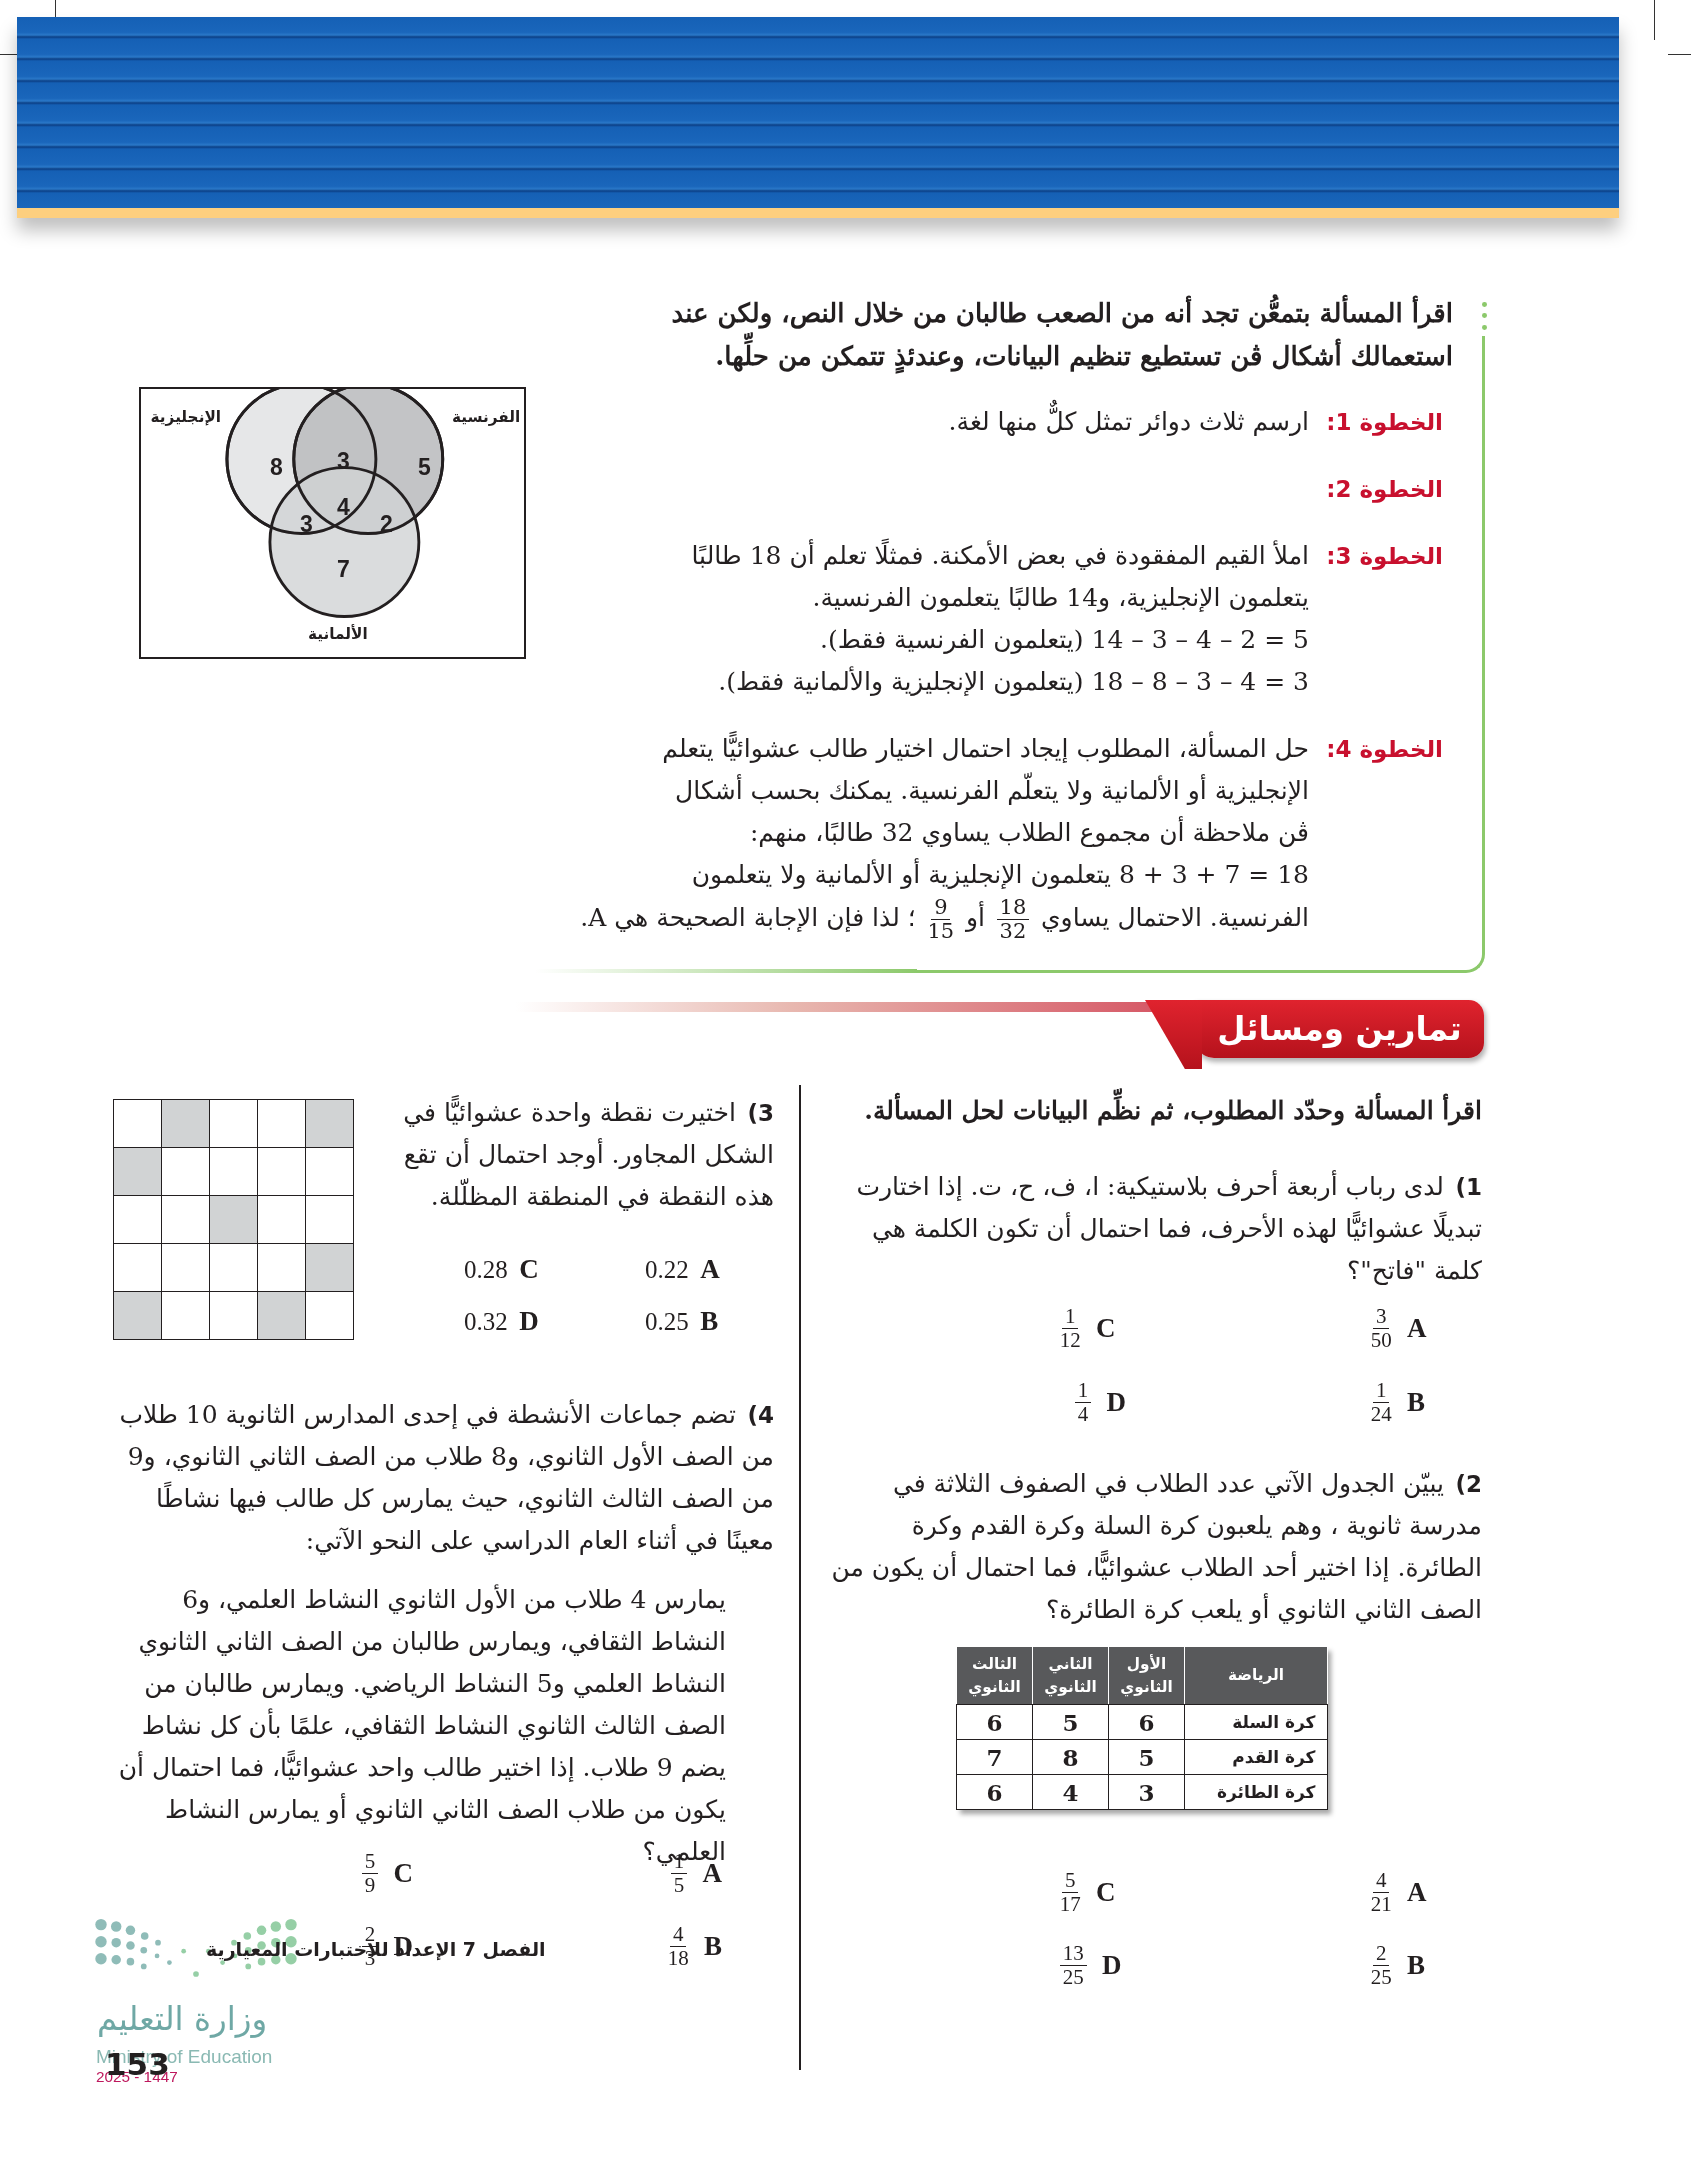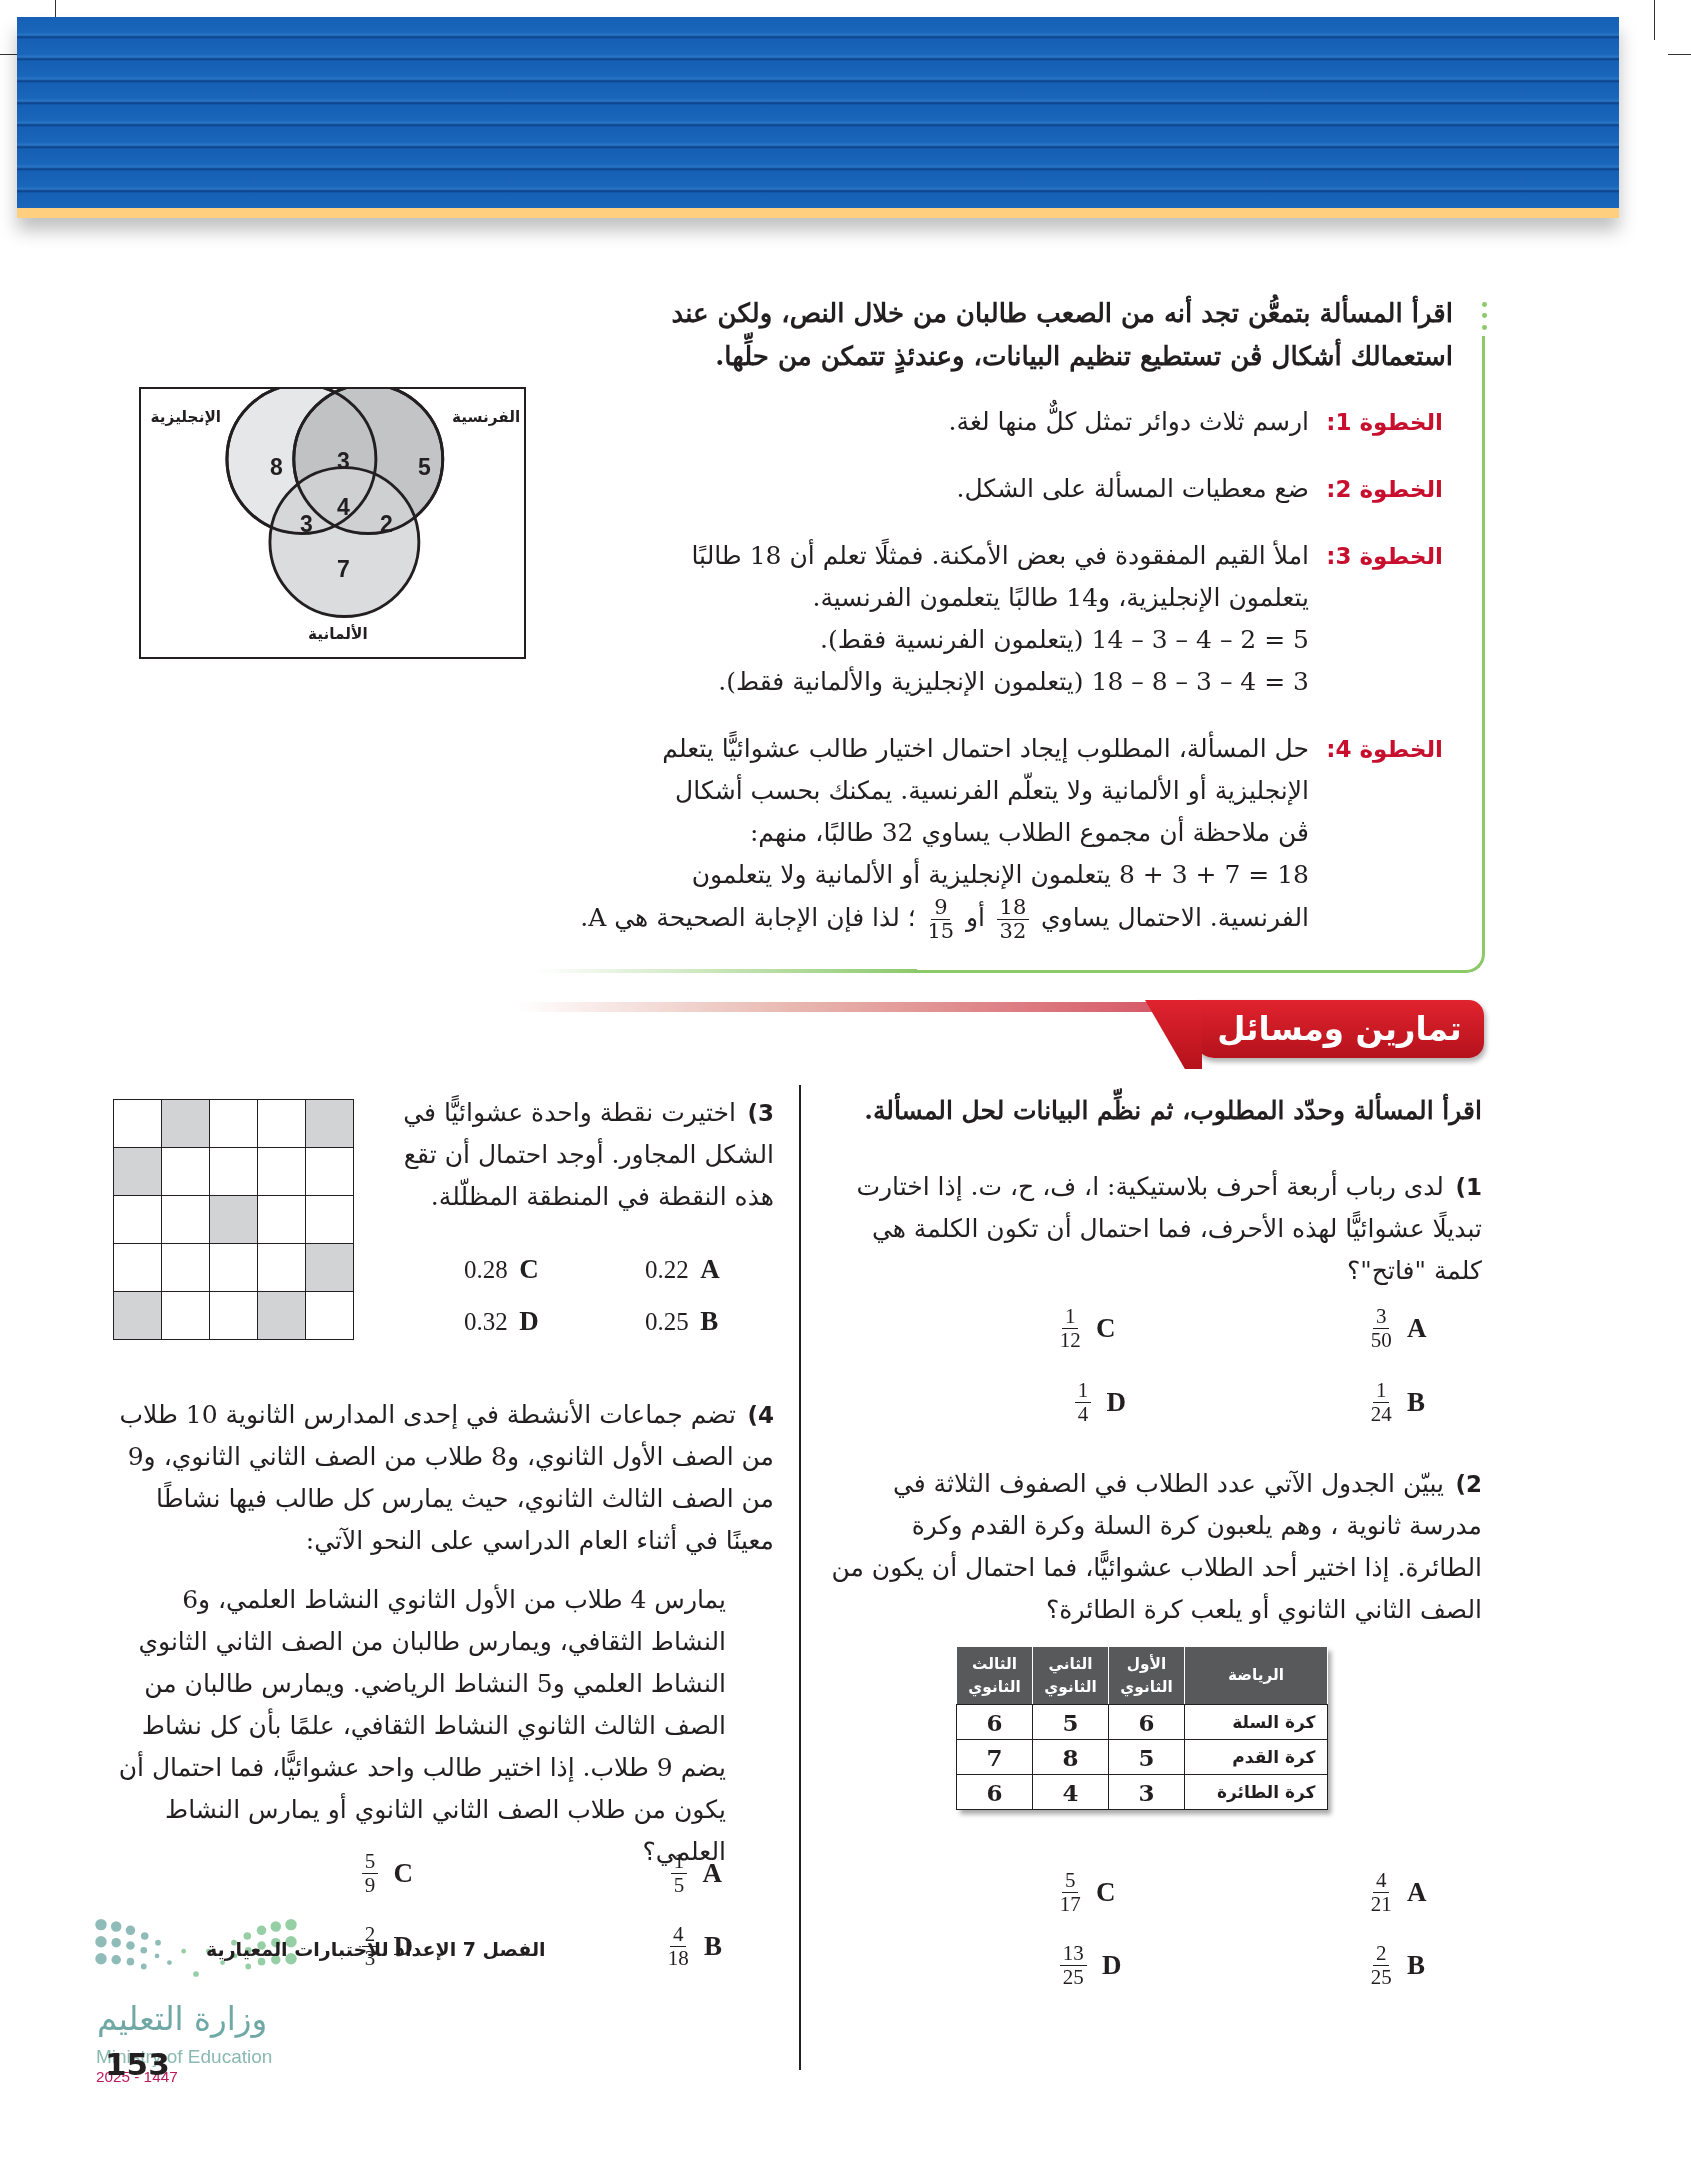--- a/index.html
+++ b/index.html
@@ -120,23 +120,20 @@
 
 <div class="steps text-rtl">
   <div class="step">
     <div class="step-label">الخطوة 1:</div>
     <div class="step-body">
         <p>ارسم ثلاث دوائر تمثل كلٌّ منها لغة.</p>
       </div>
   </div>
   <div class="step">
     <div class="step-label">الخطوة 2:</div>
-    <div class="step-body">
-        <p>ضع معطيات المسألة على الشكل.</p>
-      </div>
   </div>
   <div class="step">
     <div class="step-label">الخطوة 3:</div>
     <div class="step-body">
       <p>املأ القيم المفقودة في بعض الأمكنة. فمثلًا تعلم أن 18 طالبًا</p>
       <p>يتعلمون الإنجليزية، و14 طالبًا يتعلمون الفرنسية.</p>
       <p>5 = 2 – 4 – 3 – 14 (يتعلمون الفرنسية فقط).</p>
       <p>3 = 4 – 3 – 8 – 18 (يتعلمون الإنجليزية والألمانية فقط).</p>
     </div>
   </div>

